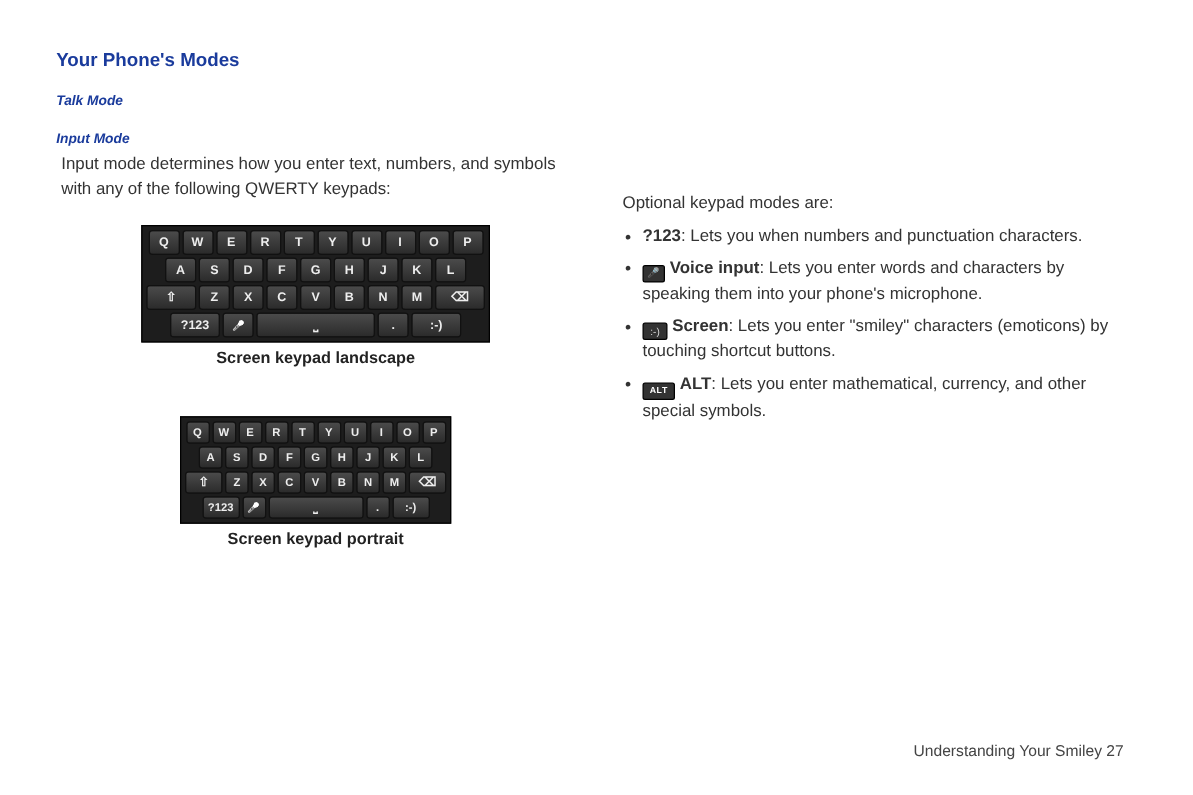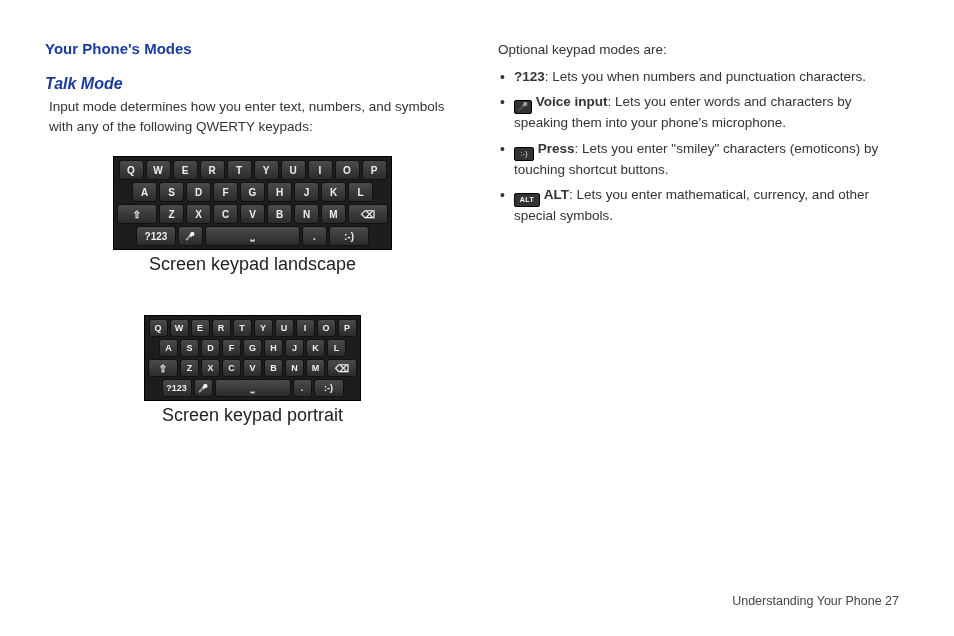--- a/index.html
+++ b/index.html
@@ -5,32 +5,32 @@
   * { box-sizing: border-box; margin: 0; padding: 0; }
   body {
     width: 954px;
     height: 636px;
     background: #fff;
     font-family: Arial, Helvetica, sans-serif;
     color: #222;
     position: relative;
     padding: 40px 45px 30px 45px;
   }
-  .columns { display: flex; gap: 34px; }
+  .columns { display: flex; gap: 34px; align-items: center; }
   .col { flex: 1; }
   .h-section {
     font-weight: bold;
     font-size: 15px;
     color: #1a3b9c;
     margin-bottom: 6px;
   }
   .h-mode {
     font-weight: bold;
     font-style: italic;
-    font-size: 16px;
+    font-size: 11px;
     color: #1a3b9c;
     margin-top: 18px;
     margin-bottom: 4px;
   }
   .body-text {
     font-size: 13.5px;
     line-height: 1.45;
     color: #333;
     font-stretch: condensed;
     margin-left: 4px;
@@ -65,22 +65,22 @@
     border-radius: 2px;
     color: #fff;
     font-size: 8px;
   }
   .inline-icon.menu { background:#fff; border:1px solid #888; color:#555; }
   .inline-icon.shift { background:#fff; border:1px solid #888; color:#444; }
   .inline-icon.smiley { background:#333; color:#ddd; font-size:8px; width:20px; }
   .inline-icon.alt { font-size:7px; width:26px; letter-spacing:0.5px; font-weight:bold;}
   .caption {
     text-align: center;
-    font-weight: normal;
-    font-size: 18px;
+    font-weight: bold;
+    font-size: 13px;
     margin-top: 4px;
     margin-bottom: 20px;
   }
   
   .kb-wrap { display:flex; flex-direction:column; align-items:center; margin-top:20px;}
   .keyboard {
     background: #1d1d1d;
     border: 1px solid #000;
     padding: 3px;
   }
@@ -117,20 +117,21 @@
   .footer .pg { }
 </style>
 </head>
 <body>
 
 <div class="columns">
 
   <div class="col">
     <div class="h-section">Your Phone's Modes</div>
     <div class="h-mode">Talk Mode</div>
+    <div class="h-mode">Input Mode</div>
     <div class="body-text">
       <p>Input mode determines how you enter text, numbers, and symbols with any of the following QWERTY keypads:</p>
     </div>
 
     <div class="kb-wrap">
       <div class="keyboard kb1" id="kb1">
           <div class="kb-row">
             <div class="key">Q</div>
             <div class="key">W</div>
             <div class="key">E</div>
@@ -229,27 +230,27 @@
       <ul class="modes">
         <li>
           <span class="bold">?123</span><span>: Lets you when numbers and punctuation characters.</span>
         </li>
         <li>
           <span class="inline-icon">🎤</span>
           <span class="bold">Voice input</span><span>: Lets you enter words and characters by speaking them into your phone's microphone.</span>
         </li>
         <li>
           <span class="inline-icon smiley">:-)</span>
-          <span class="bold">Press</span><span>: Lets you enter "smiley" characters (emoticons) by touching shortcut buttons.</span>
+          <span class="bold">Screen</span><span>: Lets you enter "smiley" characters (emoticons) by touching shortcut buttons.</span>
         </li>
         <li>
           <span class="inline-icon alt">ALT</span>
           <span class="bold">ALT</span><span>: Lets you enter mathematical, currency, and other special symbols.</span>
         </li>
       </ul>
     </div>
   </div>
 </div>
 
 <div class="footer">
-  <span>Understanding Your Phone</span>
+  <span>Understanding Your Smiley</span>
   <span class="pg">27</span>
 </div>
 
 </body></html>

